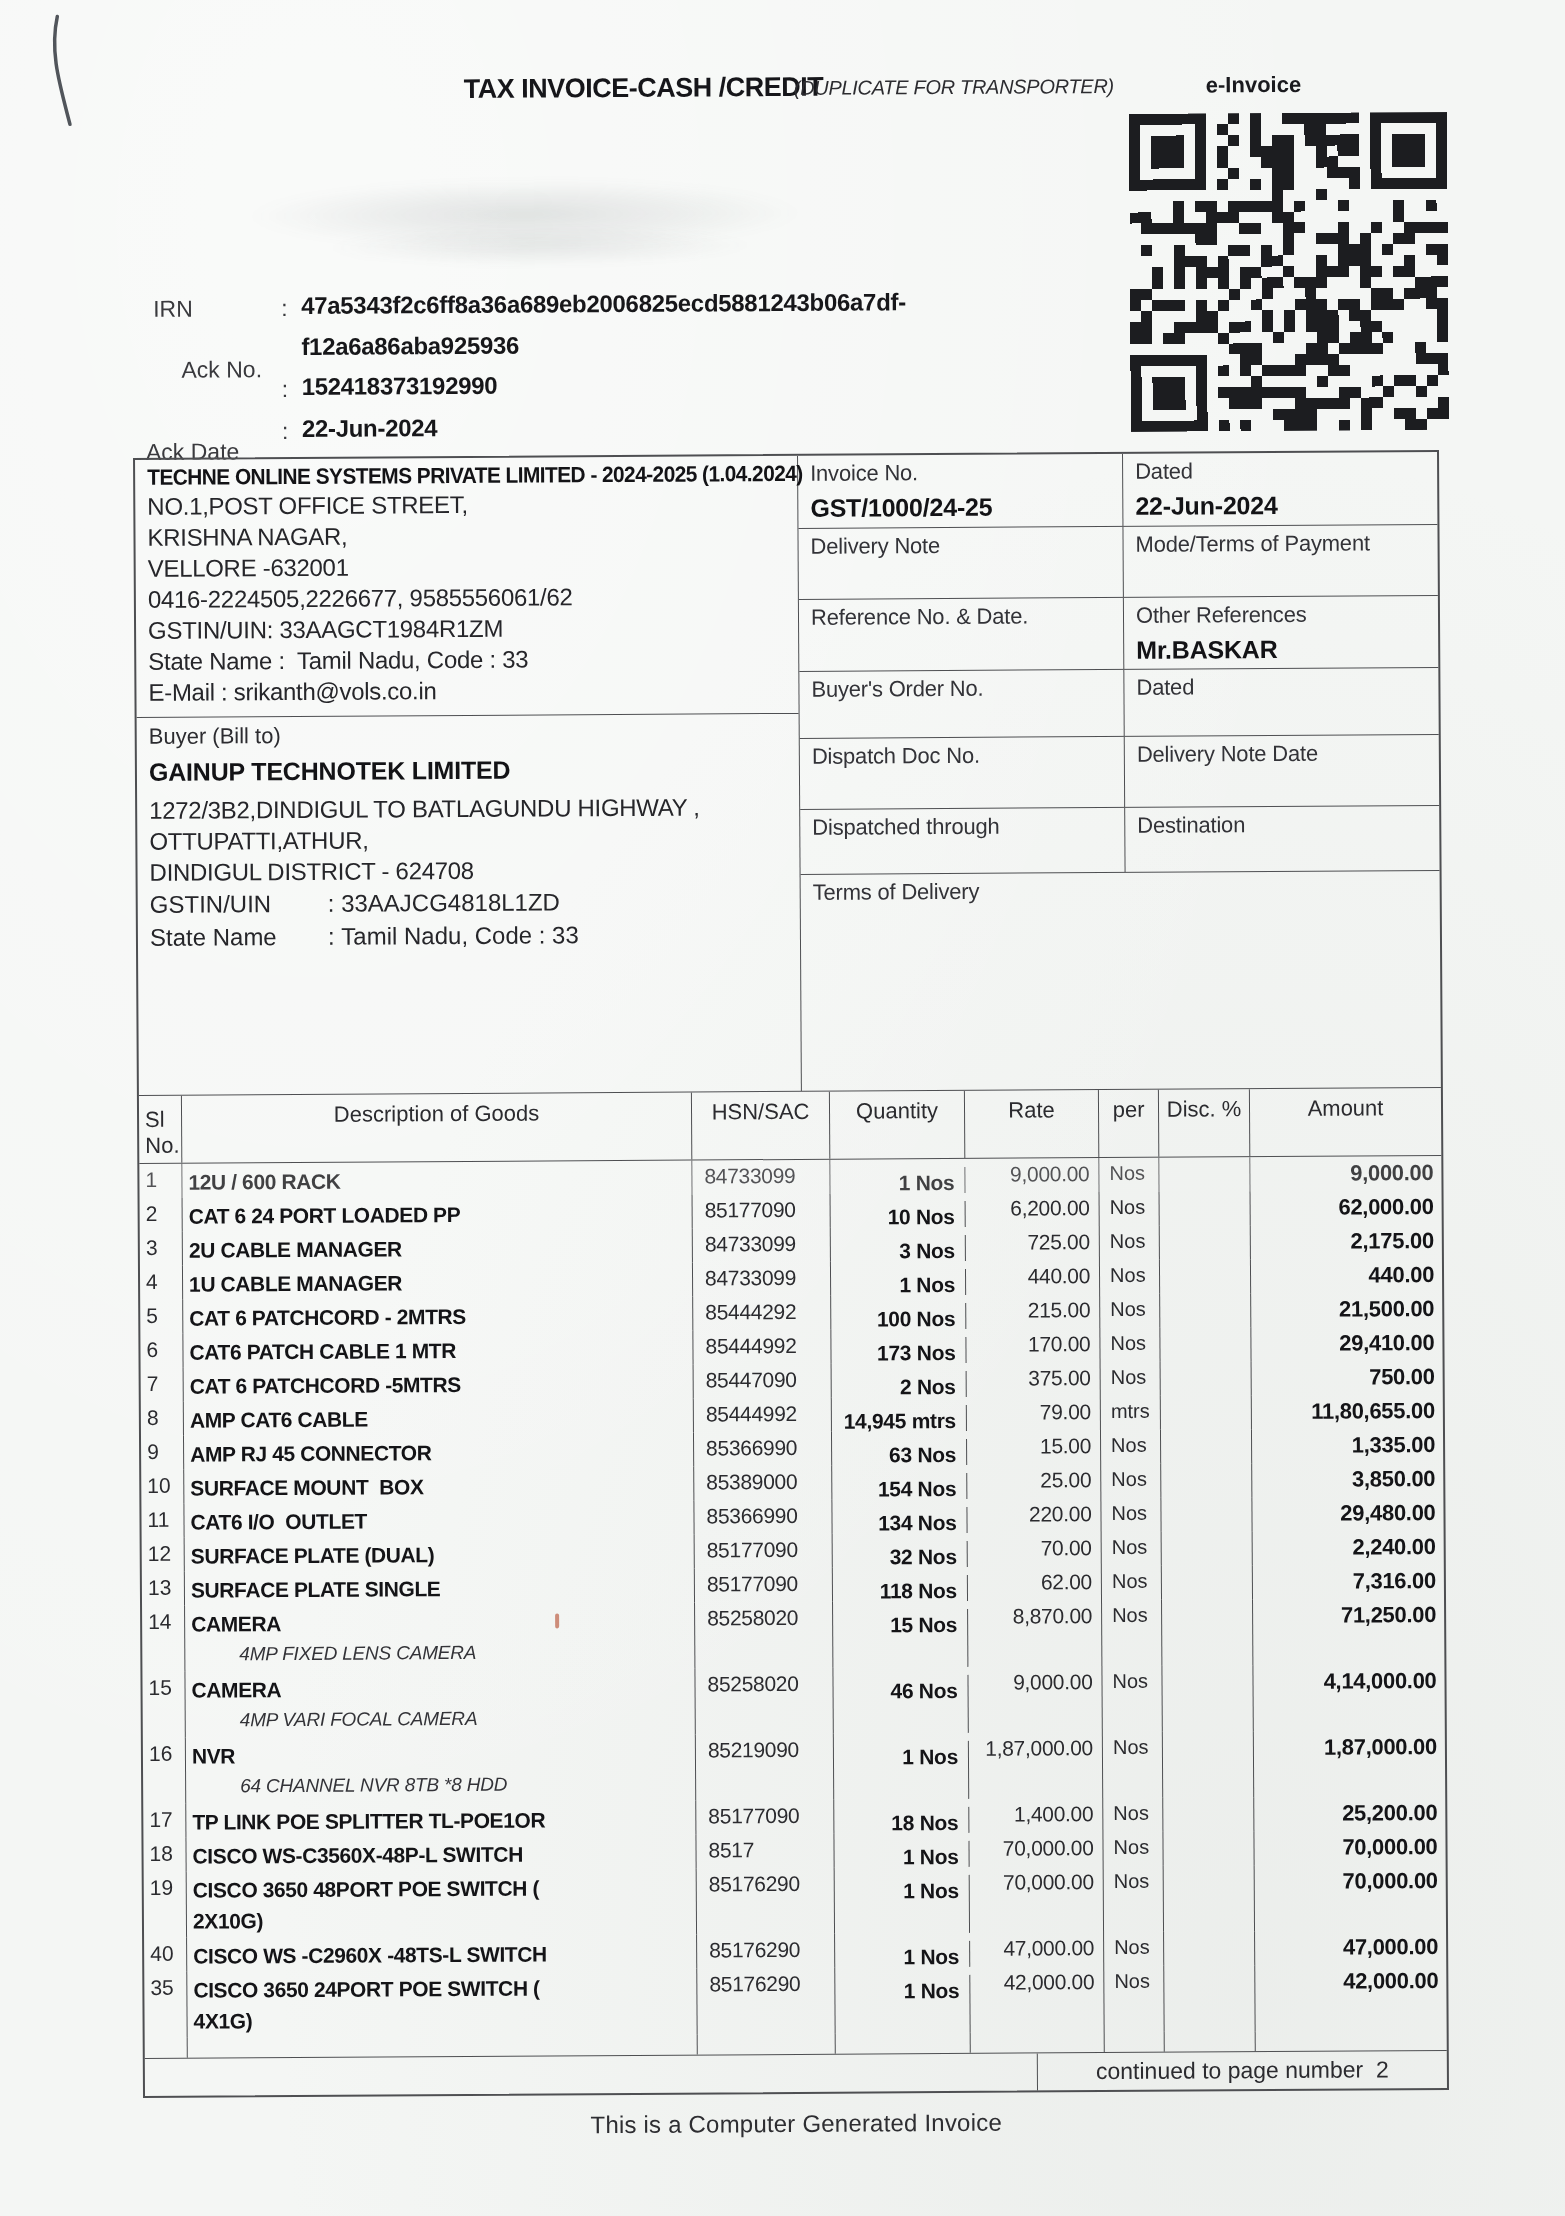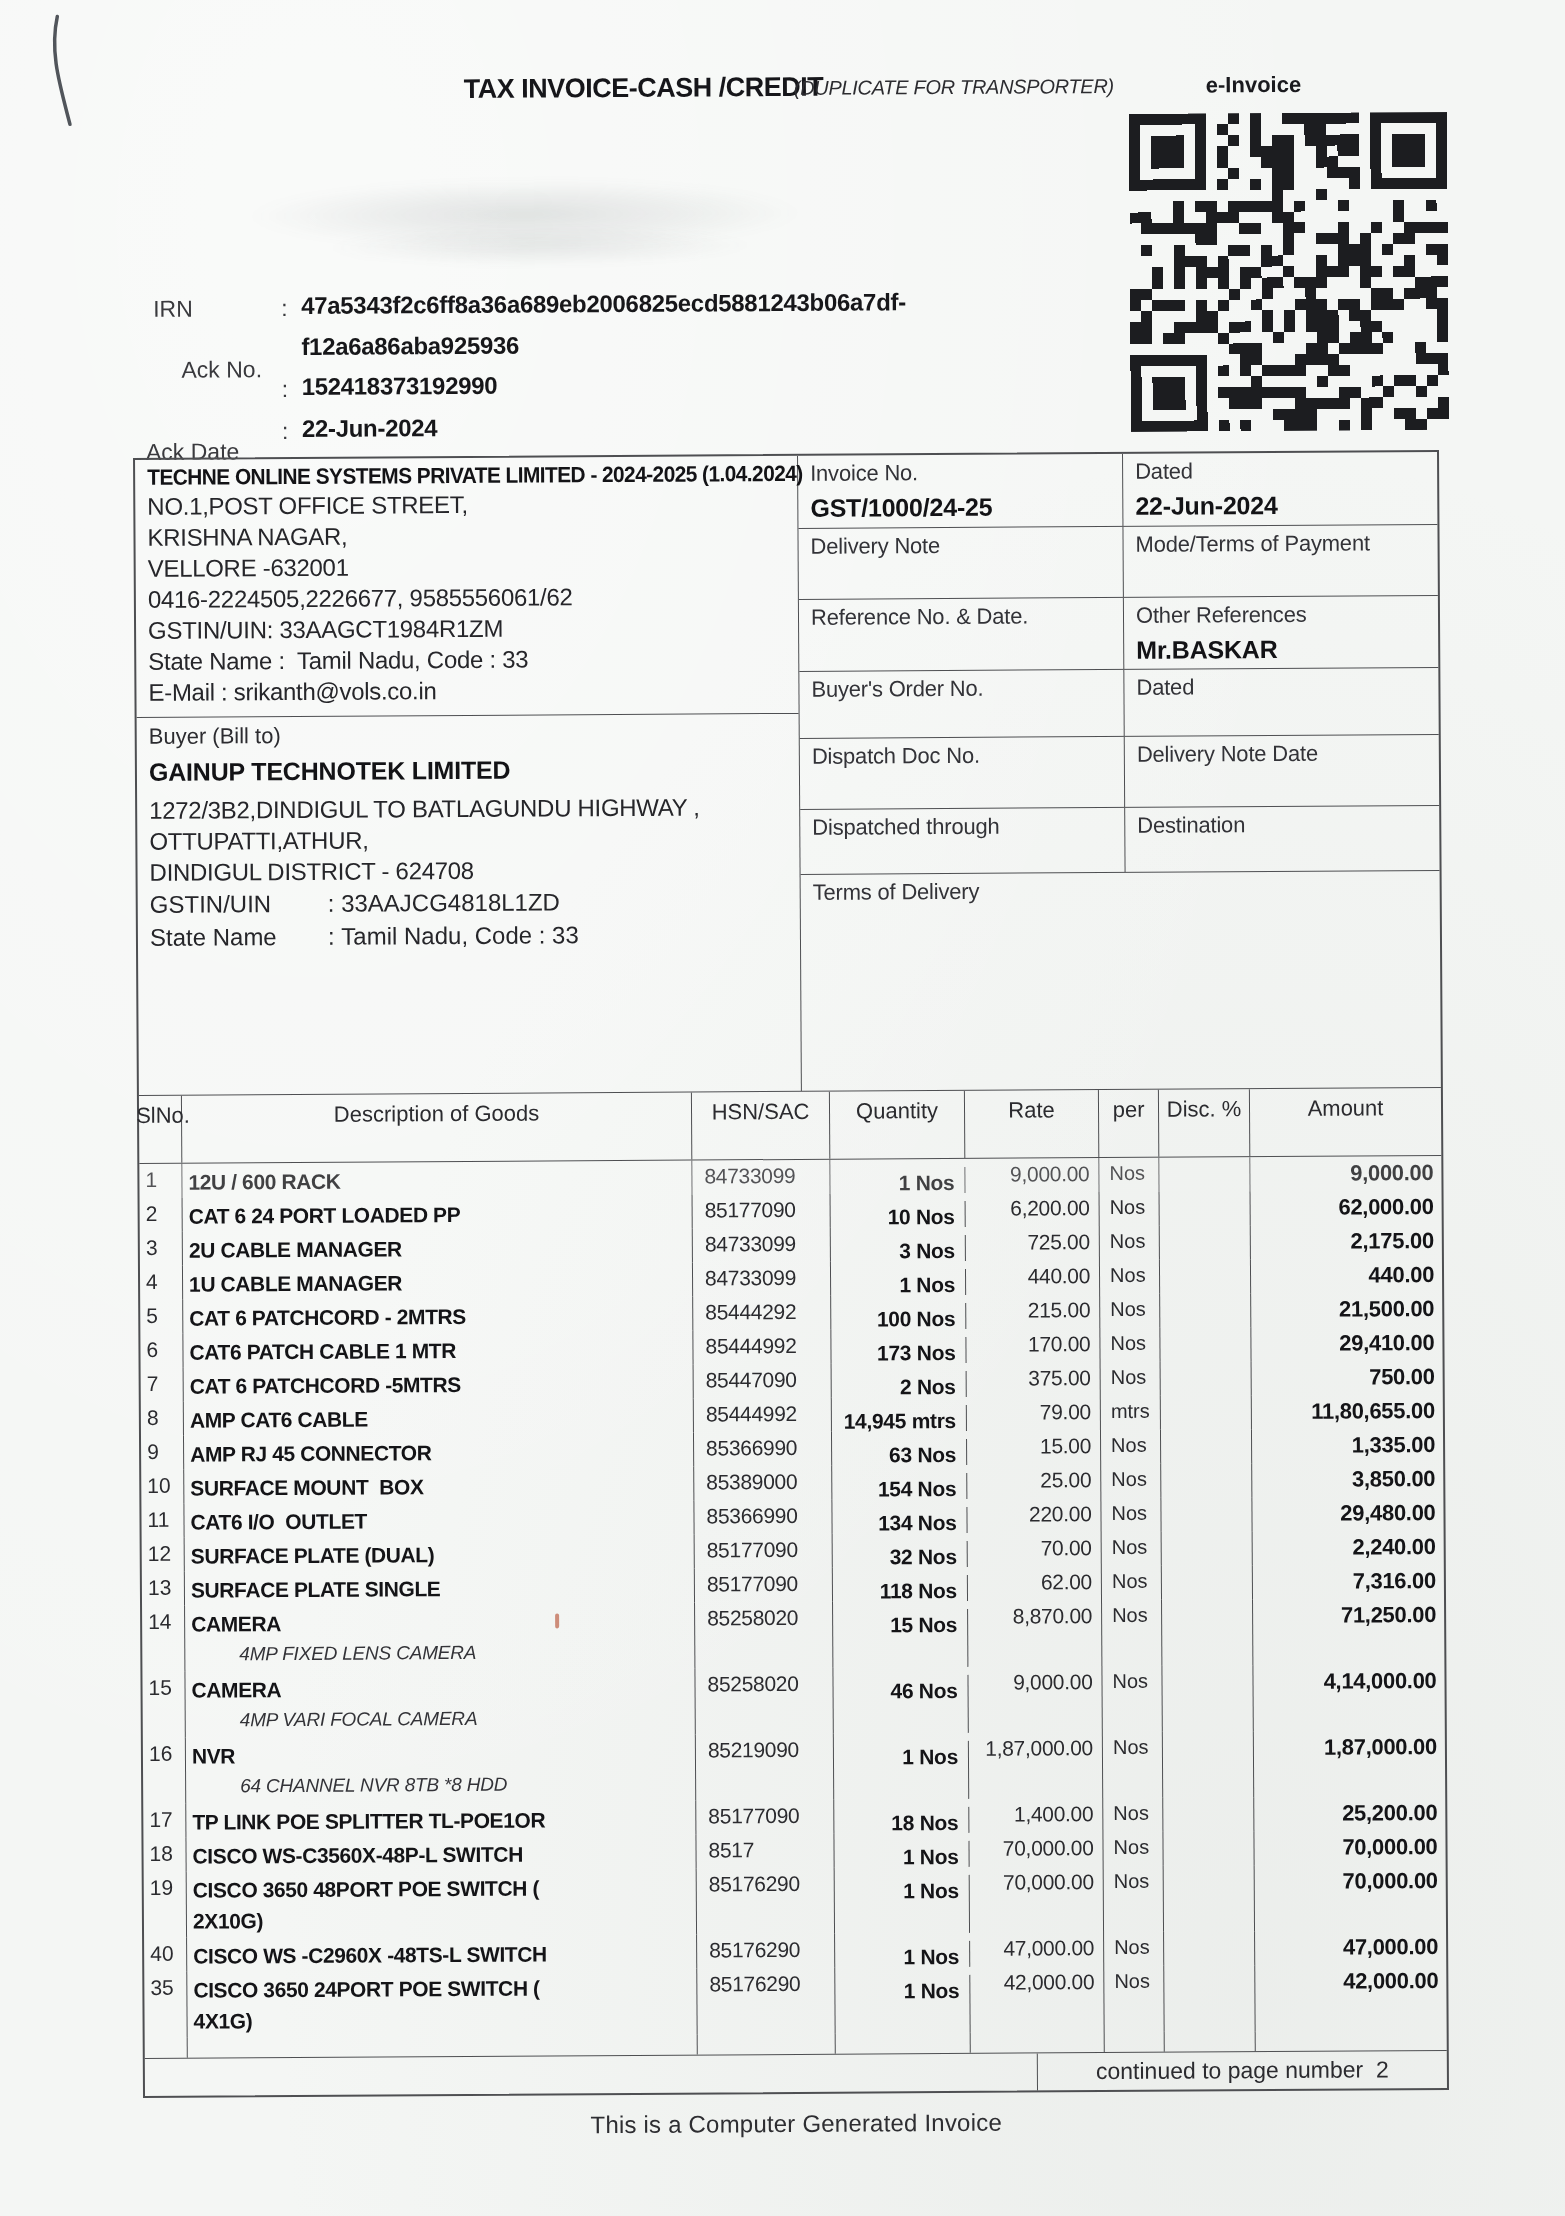--- a/index.html
+++ b/index.html
@@ -58,21 +58,21 @@
   .meta-cell.r{flex:1;}
   .meta-cell.full{flex:1;}
   .meta-label{font-size:22px;color:#333338;letter-spacing:-0.2px;}
   .meta-value{font-size:25px;font-weight:bold;color:#131316;margin-top:7px;letter-spacing:-0.2px;}
 
   
   .grid-cols{display:grid;grid-template-columns:43px 510px 138px 135px 134px 60px 91px 1fr;}
   .thead{height:69px;border-top:1px solid #4e4f52;border-bottom:1px solid #4e4f52;flex-shrink:0;box-sizing:border-box;}
   .thead .cell{border-right:1px solid #4e4f52;font-size:22px;color:#2b2b2f;display:flex;align-items:flex-start;justify-content:center;padding-top:7px;box-sizing:border-box;}
   .thead .cell:last-child{border-right:none;}
-  .thead .c-sl{align-items:flex-start;padding-left:6px;line-height:26px;}
+  .thead .c-sl{flex-direction:column;align-items:flex-start;padding-left:6px;line-height:26px;}
   .tbody{flex:1;display:flex;flex-direction:column;}
   .item-row{height:34px;flex-shrink:0;}
   .item-row.tall{height:66px;}
   .item-row.filler{flex:1;height:auto;}
   .item-row .cell{border-right:1px solid #4e4f52;box-sizing:border-box;overflow:hidden;}
   .item-row .cell:last-child{border-right:none;}
   .item-row.faded{opacity:.8;}
   .c-sl{font-size:21px;color:#2b2b2f;padding:4px 0 0 6px;}
   .c-desc{padding:3px 0 0 6px;}
   .dmain{font-size:21px;font-weight:bold;letter-spacing:-0.4px;color:#141417;line-height:31px;white-space:pre;}

